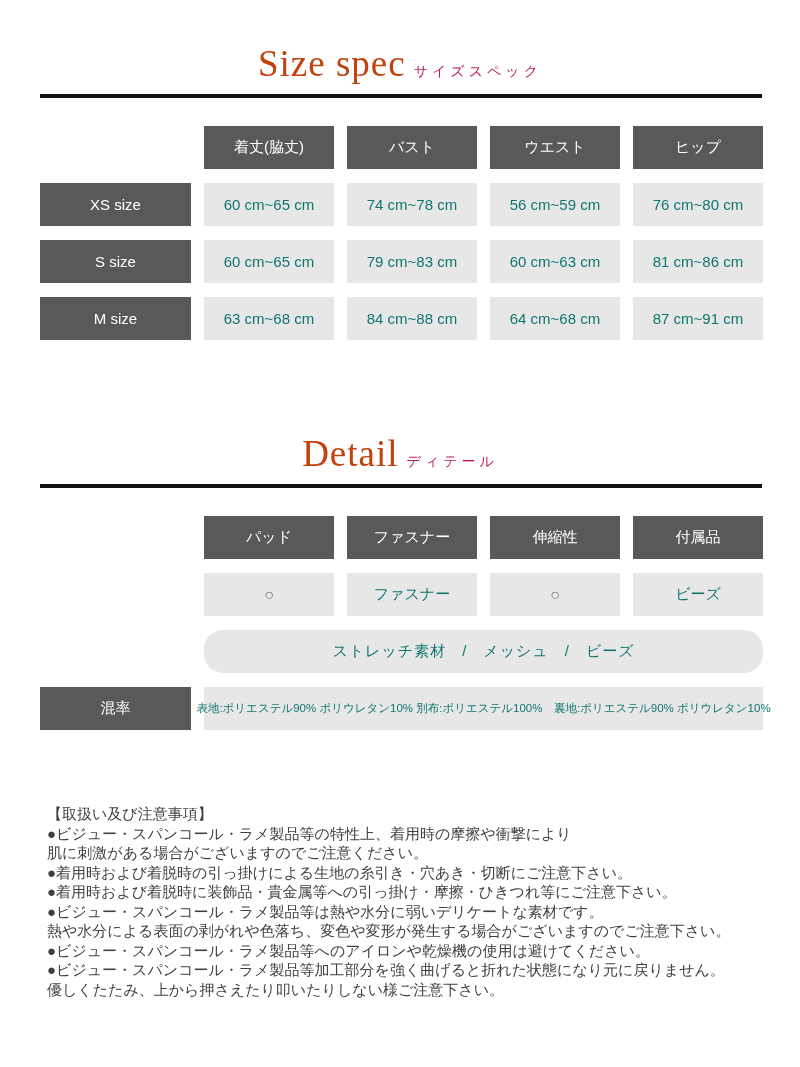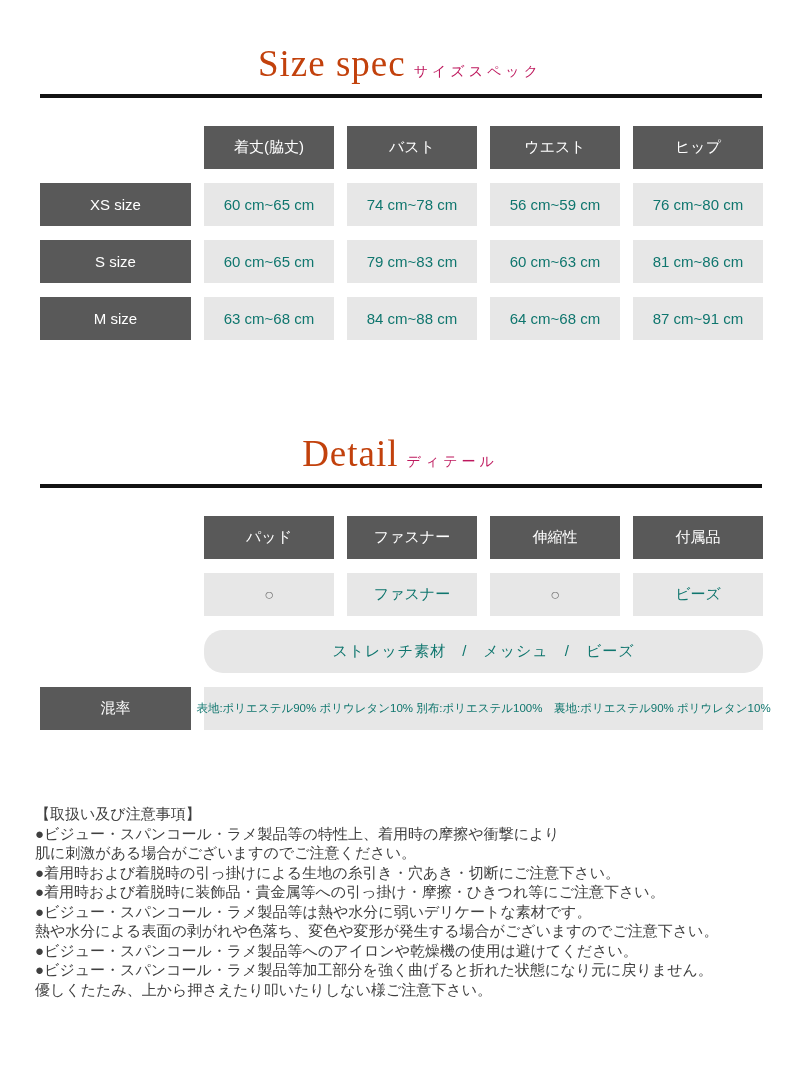--- a/index.html
+++ b/index.html
@@ -74,21 +74,21 @@
   }
   .cell-circle { font-size: 16px; color: #7a7a7a; }
 
   
   .notes {
     margin: 74px 20px 0 35px;
     font-size: 15px;
     line-height: 19.5px;
     color: #3f3f3f;
   }
-  .notes div { white-space: nowrap; }
+  .notes div { white-space: nowrap; margin-left: 12px; }
 </style>
 </head>
 <body>
 
 <div class="section-title title-size">
   <span class="title-en">Size spec</span><span class="title-ja">サイズスペック</span>
 </div>
 <div class="rule"></div>
 
 <div class="spec-grid">

